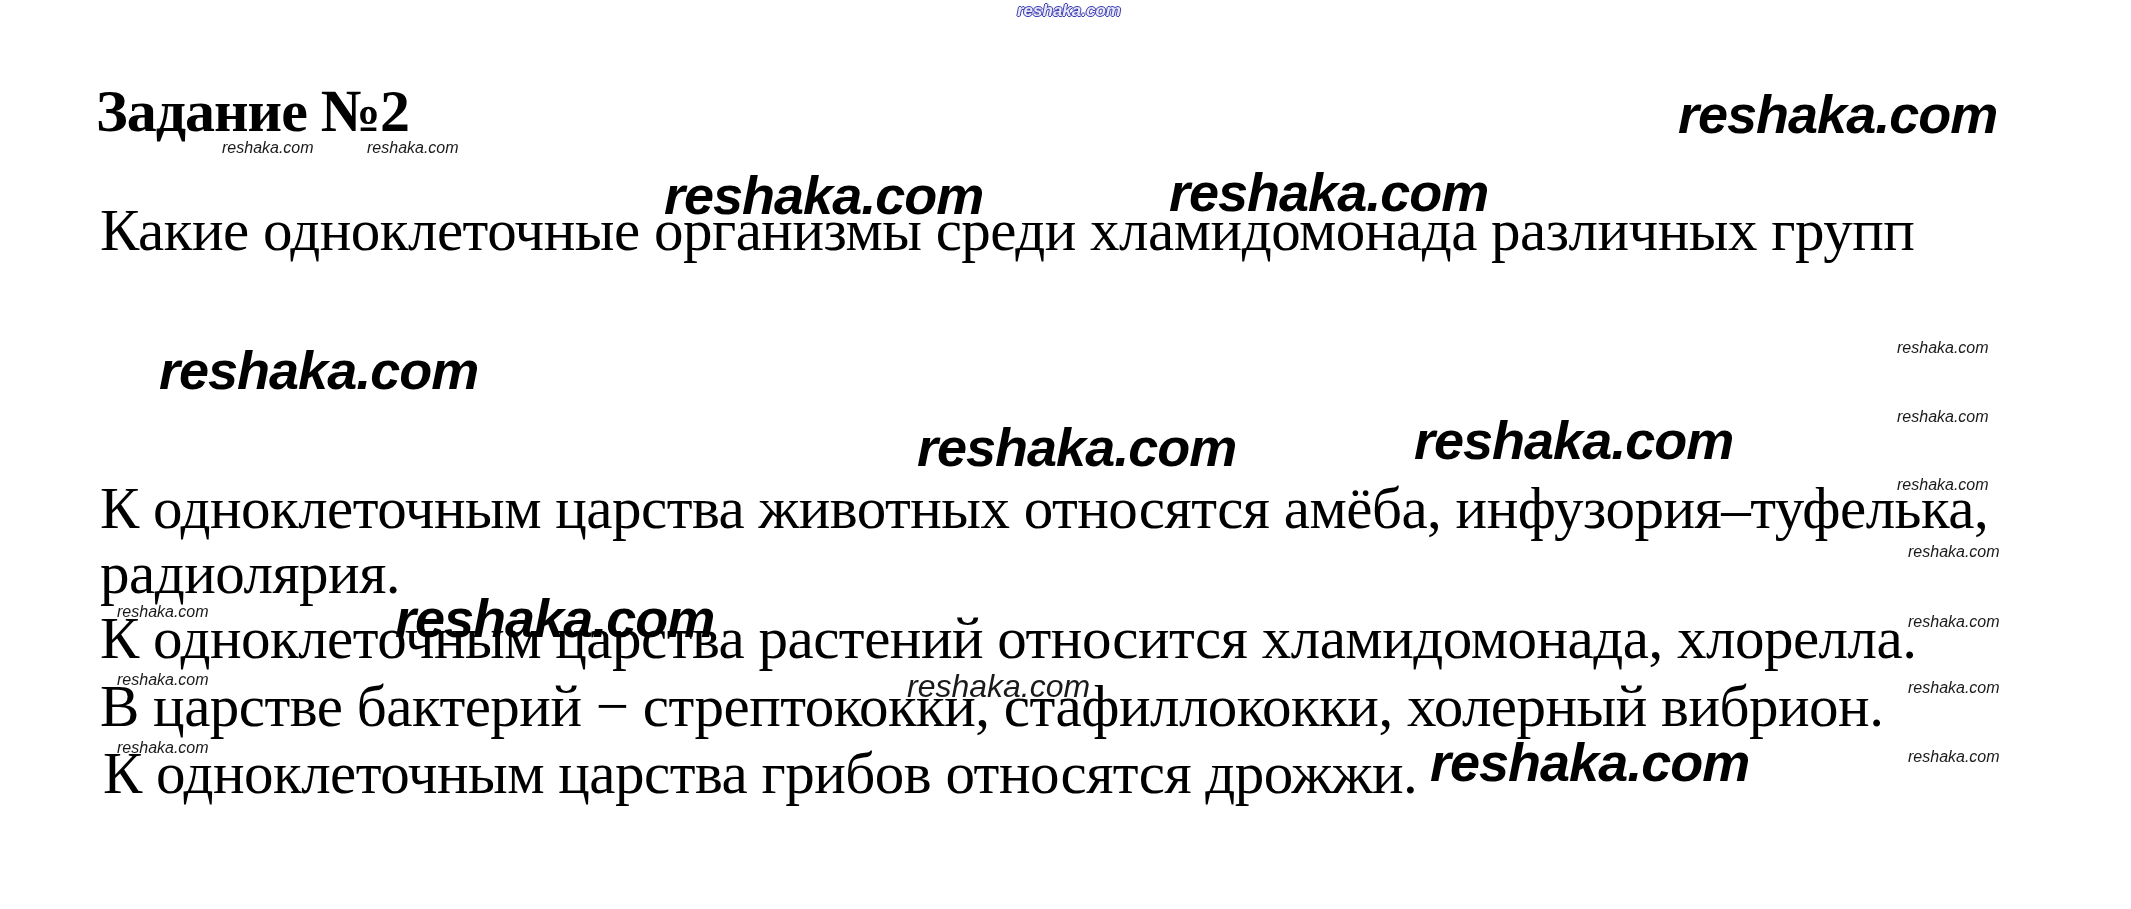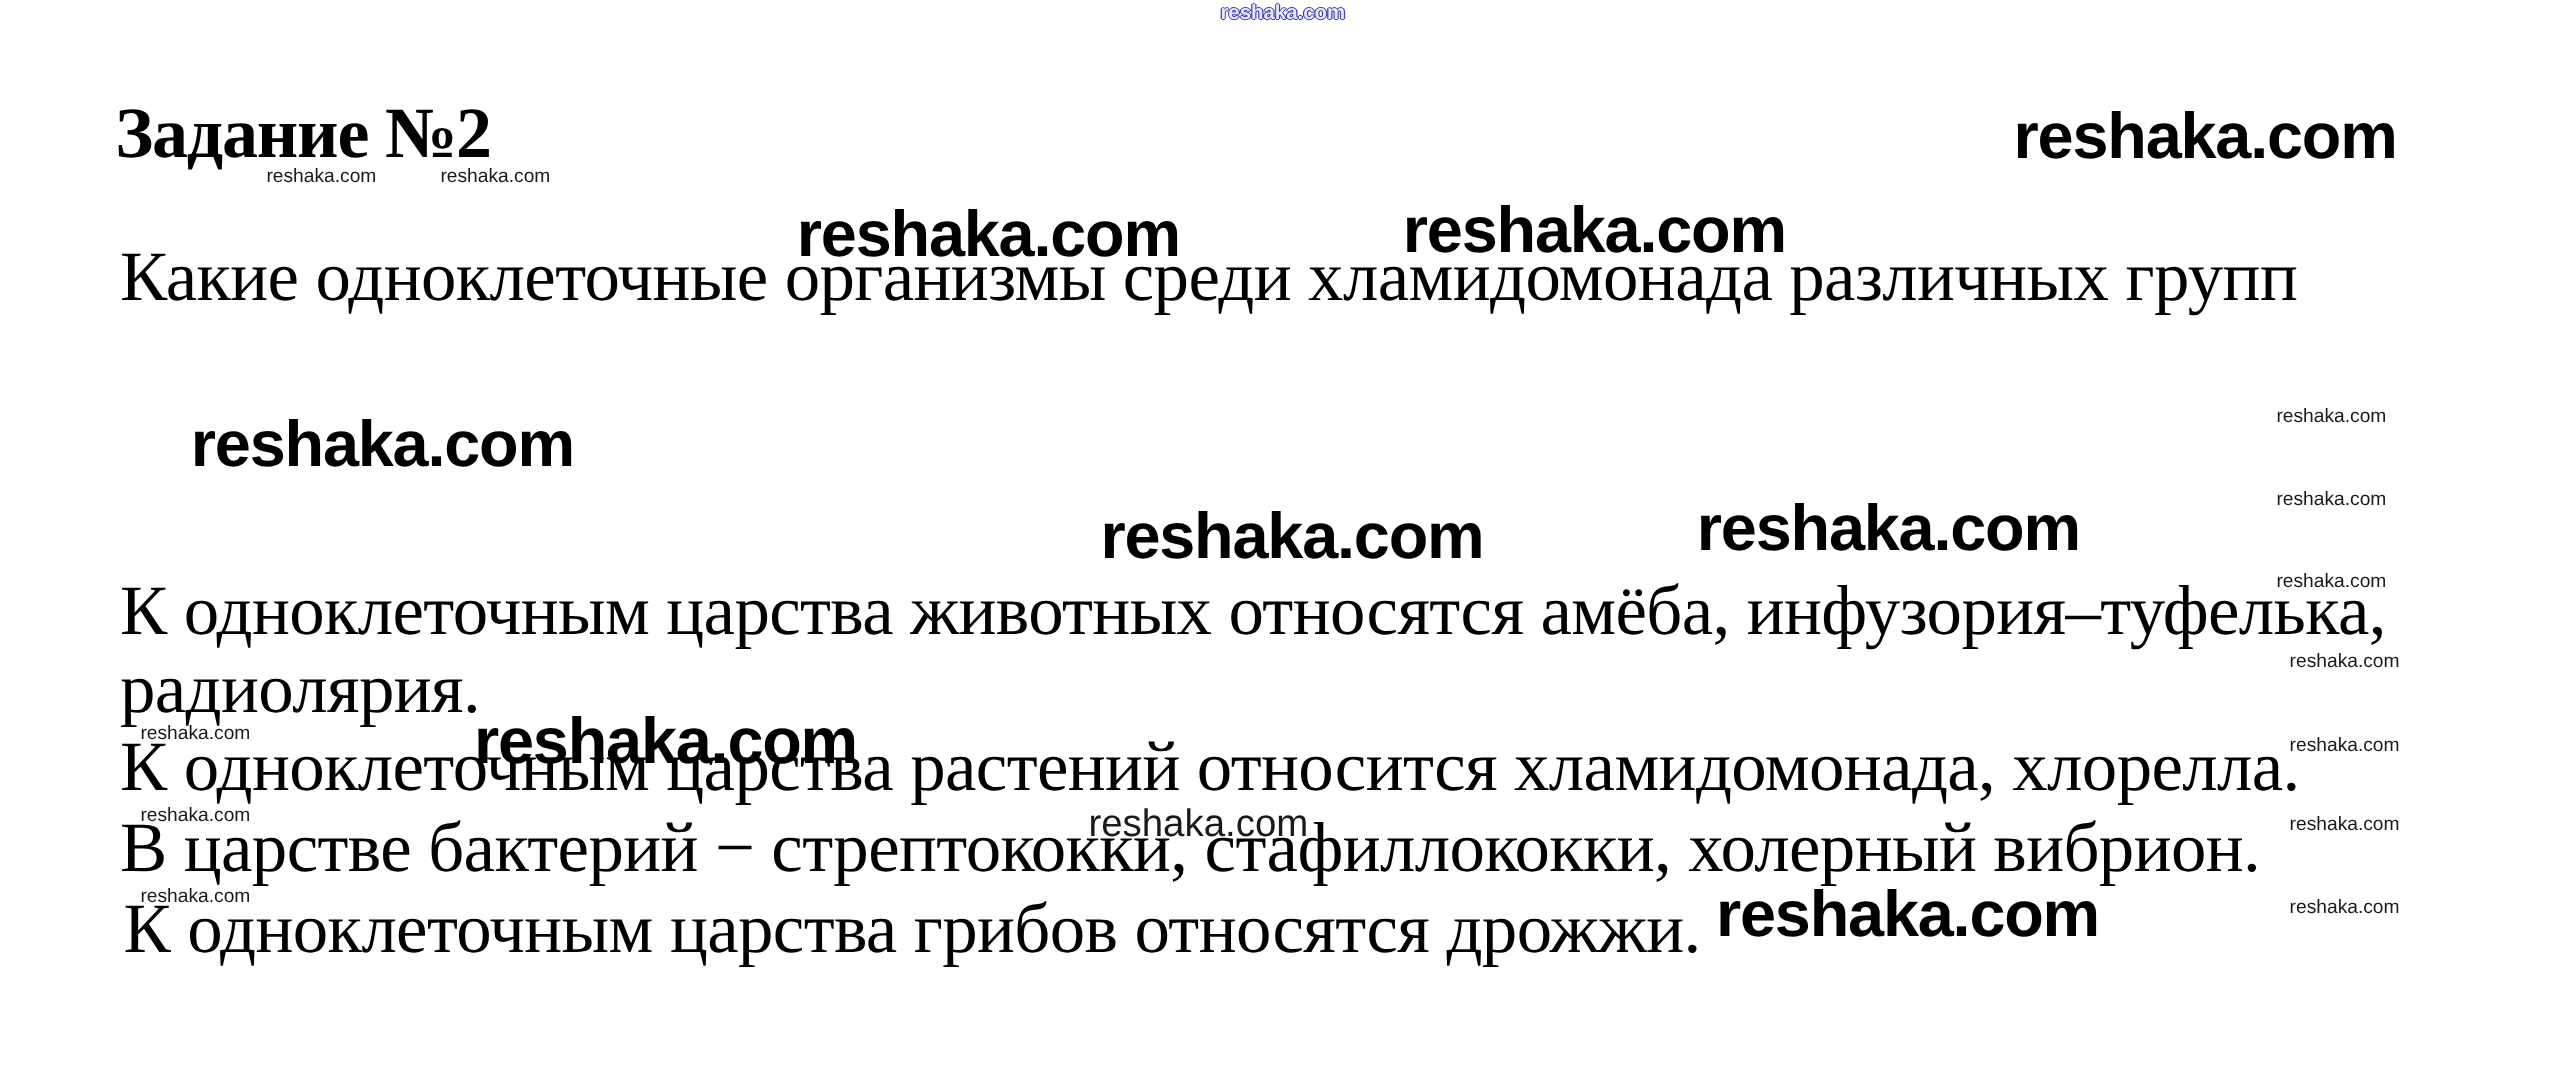--- a/index.html
+++ b/index.html
@@ -26,21 +26,21 @@
     font-size: 59px;
     letter-spacing: -0.5px;
   }
   .answer-label {
     font-family: "Liberation Serif", serif;
     font-style: italic;
     font-size: 62px;
   }
 
   
-  .wm { font-family: "Liberation Sans", sans-serif; color: #000; }
+  .wm { font-family: "Liberation Sans", sans-serif; color: #000; font-style: italic; }
   .wm-lg  { font-size: 54px; font-weight: 700; letter-spacing: -1px; }
   .wm-md  { font-size: 32px; font-weight: 400; color: #1a1a1a; }
   .wm-sm  { font-size: 16px; font-weight: 400; color: #1a1a1a; }
   .wm-tiny{
     font-size: 17px; font-weight: 700;
     color: #e9e9f7;
     text-shadow:
       -1px 0 #3c3cb4, 1px 0 #3c3cb4,
       0 -1px #3c3cb4, 0 1px #3c3cb4;
   }

